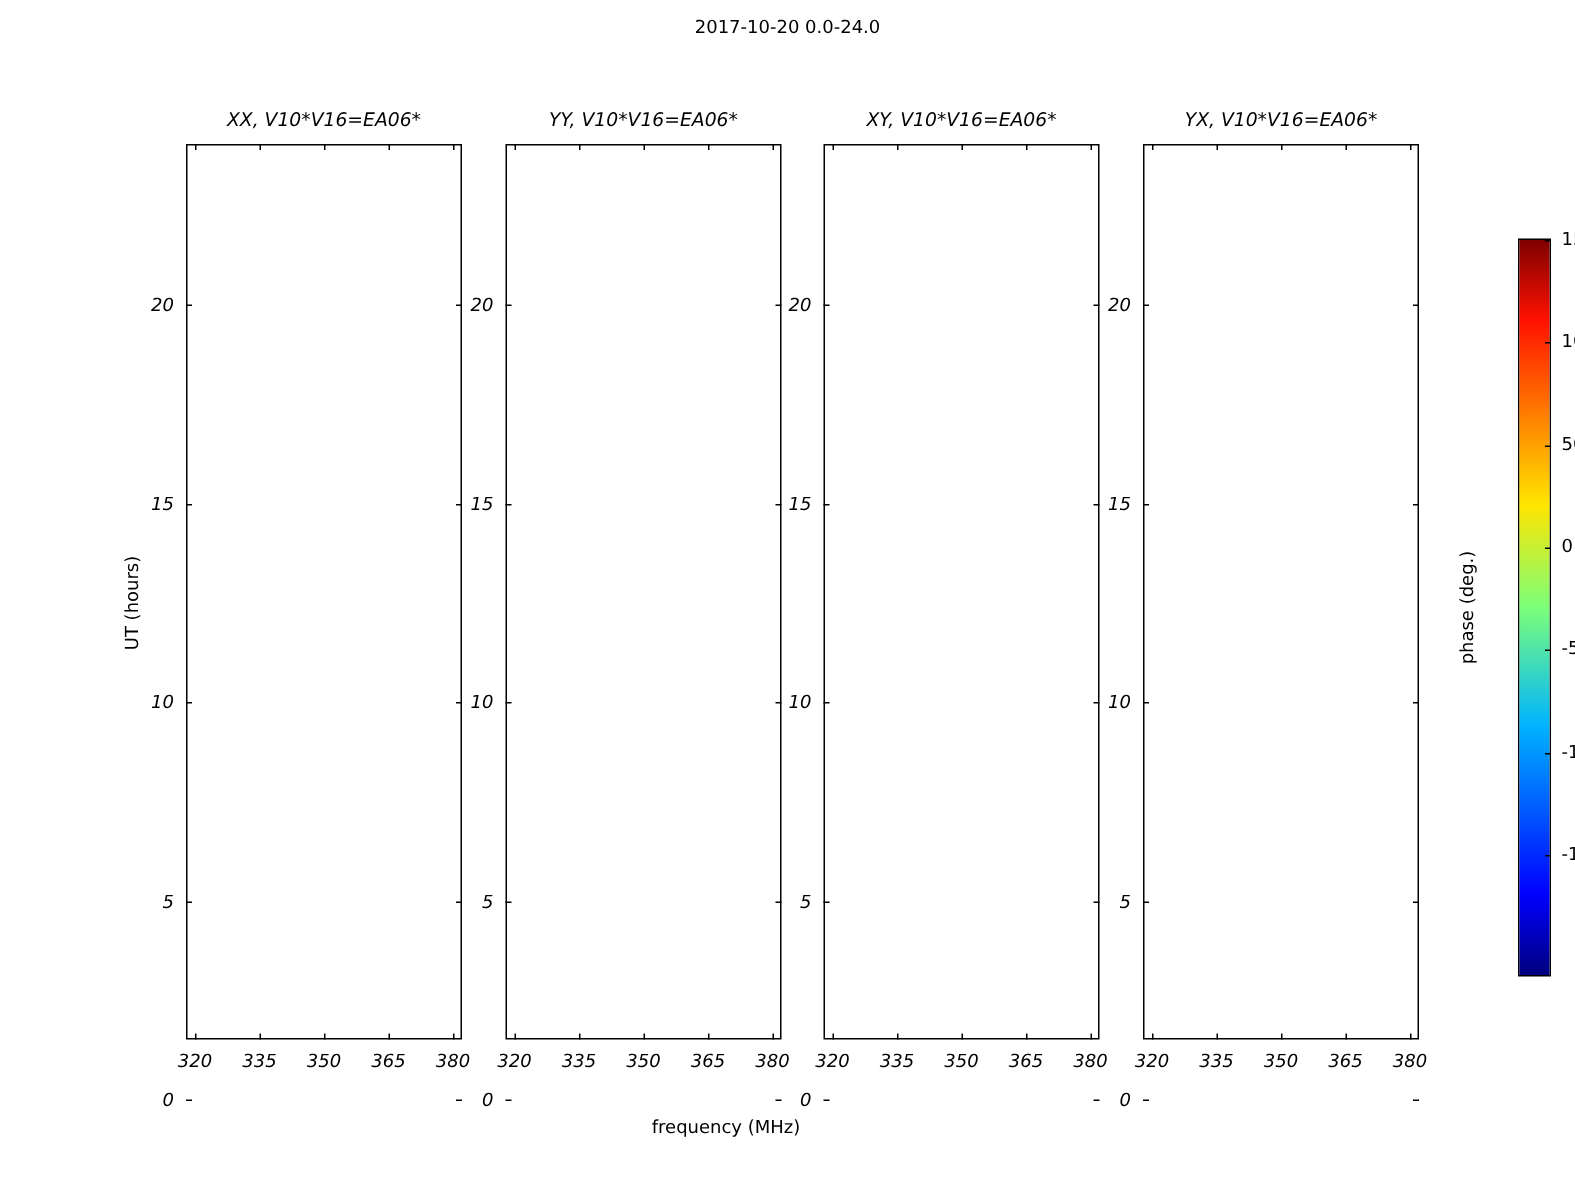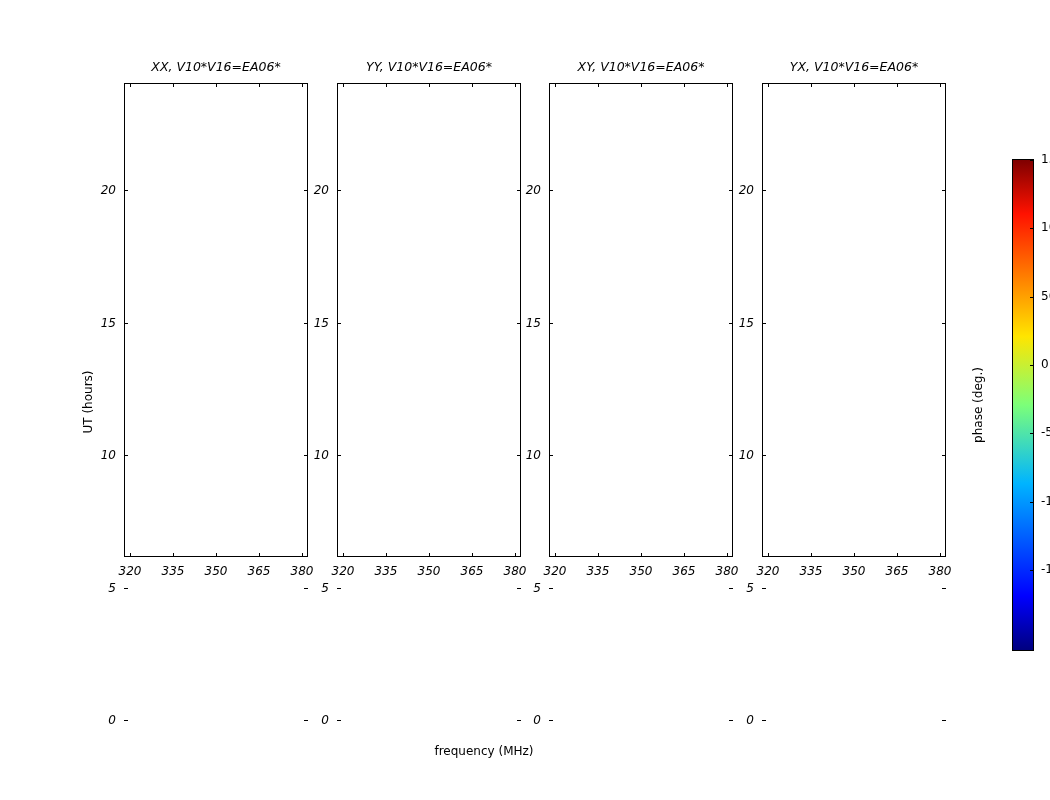--- a/index.html
+++ b/index.html
@@ -26,22 +26,22 @@
     left: 0;
     top: 11px;
     width: 1050px;
     text-align: center;
     font-size: 12px;
     color: #000;
   }
   
   .panel {
     position: absolute;
-    top: 83px;
-    height: 474px;
+    top: 96px;
+    height: 597px;
     box-sizing: border-box;
     border: 1px solid #000000;
     background: #ffffff;
     font-style: italic;
   }
   .panel-title {
     position: absolute;
     top: -25px;
     left: 50%;
     transform: translateX(-50%);
@@ -142,20 +142,21 @@
     transform-origin: center center;
     font-size: 12px;
     white-space: nowrap;
   }
 </style>
 </head>
 <body>
 
 <div class="figure">
 
+  <div class="suptitle">2017-10-20 0.0-24.0</div>
 
   <div class="panel" style="left:124px; width:184px;">
     <div class="panel-title">XX, V10*V16=EA06*</div>
 
     <div class="xtick" style="left:5px;"></div>
     <div class="xtick" style="left:48px;"></div>
     <div class="xtick" style="left:91px;"></div>
     <div class="xtick" style="left:134px;"></div>
     <div class="xtick" style="left:177px;"></div>
     <div class="xtick top" style="left:5px;"></div>

